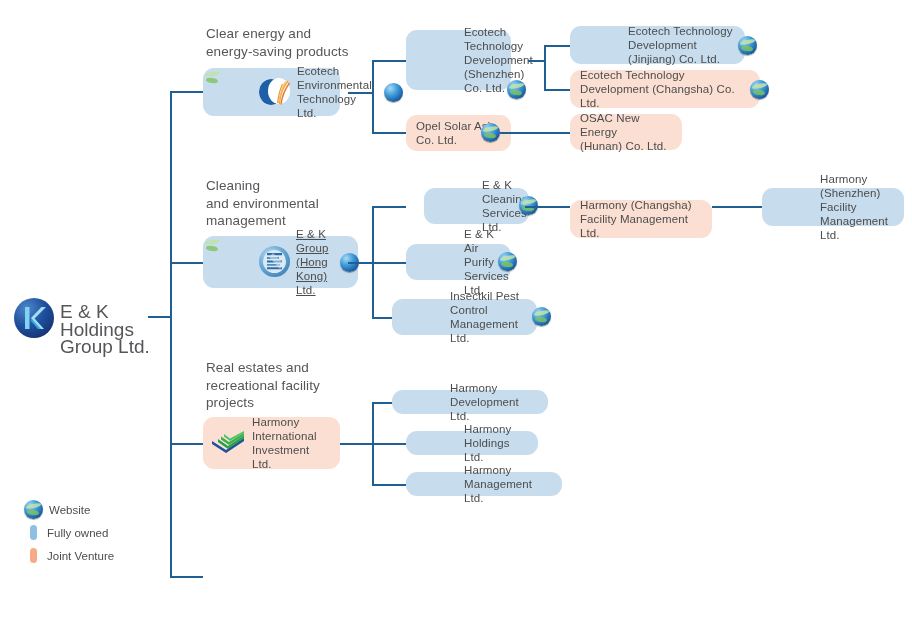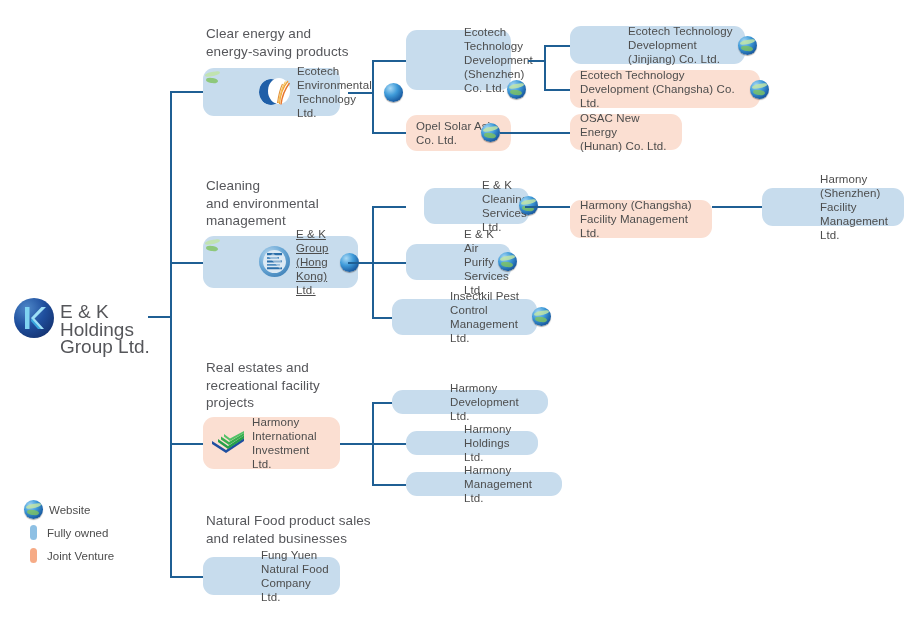--- a/index.html
+++ b/index.html
@@ -296,27 +296,21 @@
   </div>
 
   <div class="box blue" style="left:406px;top:431px;width:132px;height:24px;">
     <div class="txt">Harmony Holdings Ltd.</div>
   </div>
 
   <div class="box blue" style="left:406px;top:472px;width:156px;height:24px;">
     <div class="txt">Harmony Management Ltd.</div>
   </div>
 
-  <div class="heading" style="left:206px;top:512px;width:230px;">Natural Food product sales
-and related businesses</div>
-
-  <div class="box blue" style="left:203px;top:557px;width:137px;height:38px;">
-    <div class="txt">Fung Yuen Natural Food
-Company Ltd.</div>
-  </div>
+
 
   <div class="legend" style="left:24px;top:500px;text-align:center;">
     <div class="legend-row">
       <div class="globe inline"></div>
       <div class="legend-label">Website</div>
     </div>
     <div class="legend-row">
       <div class="swatch sw-blue"></div>
       <div class="legend-label">Fully owned</div>
     </div>

